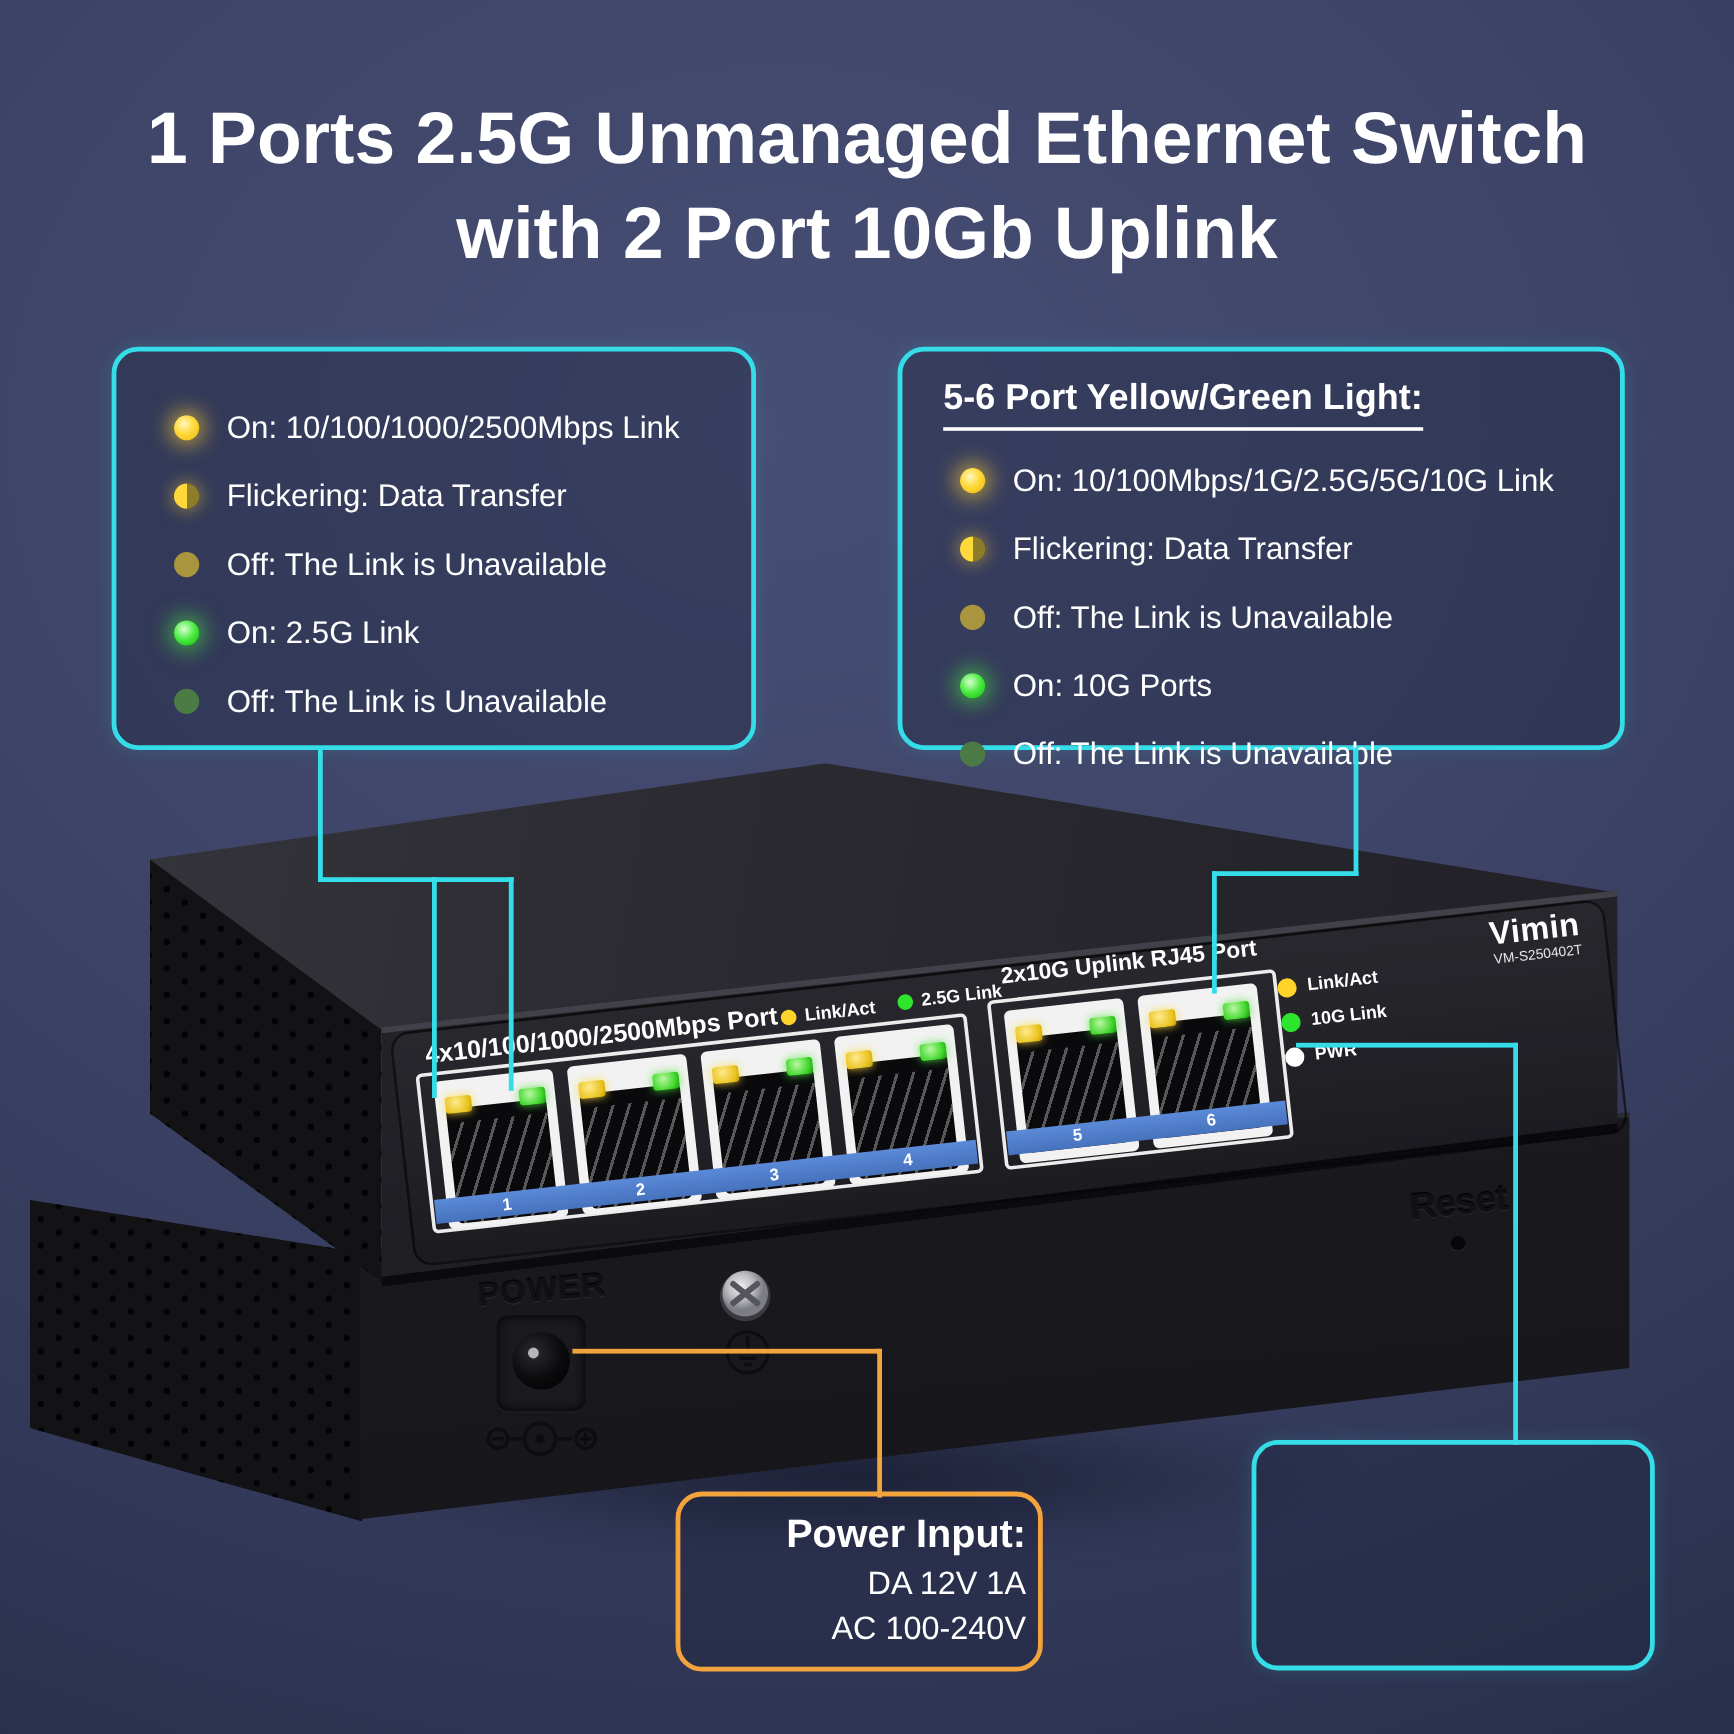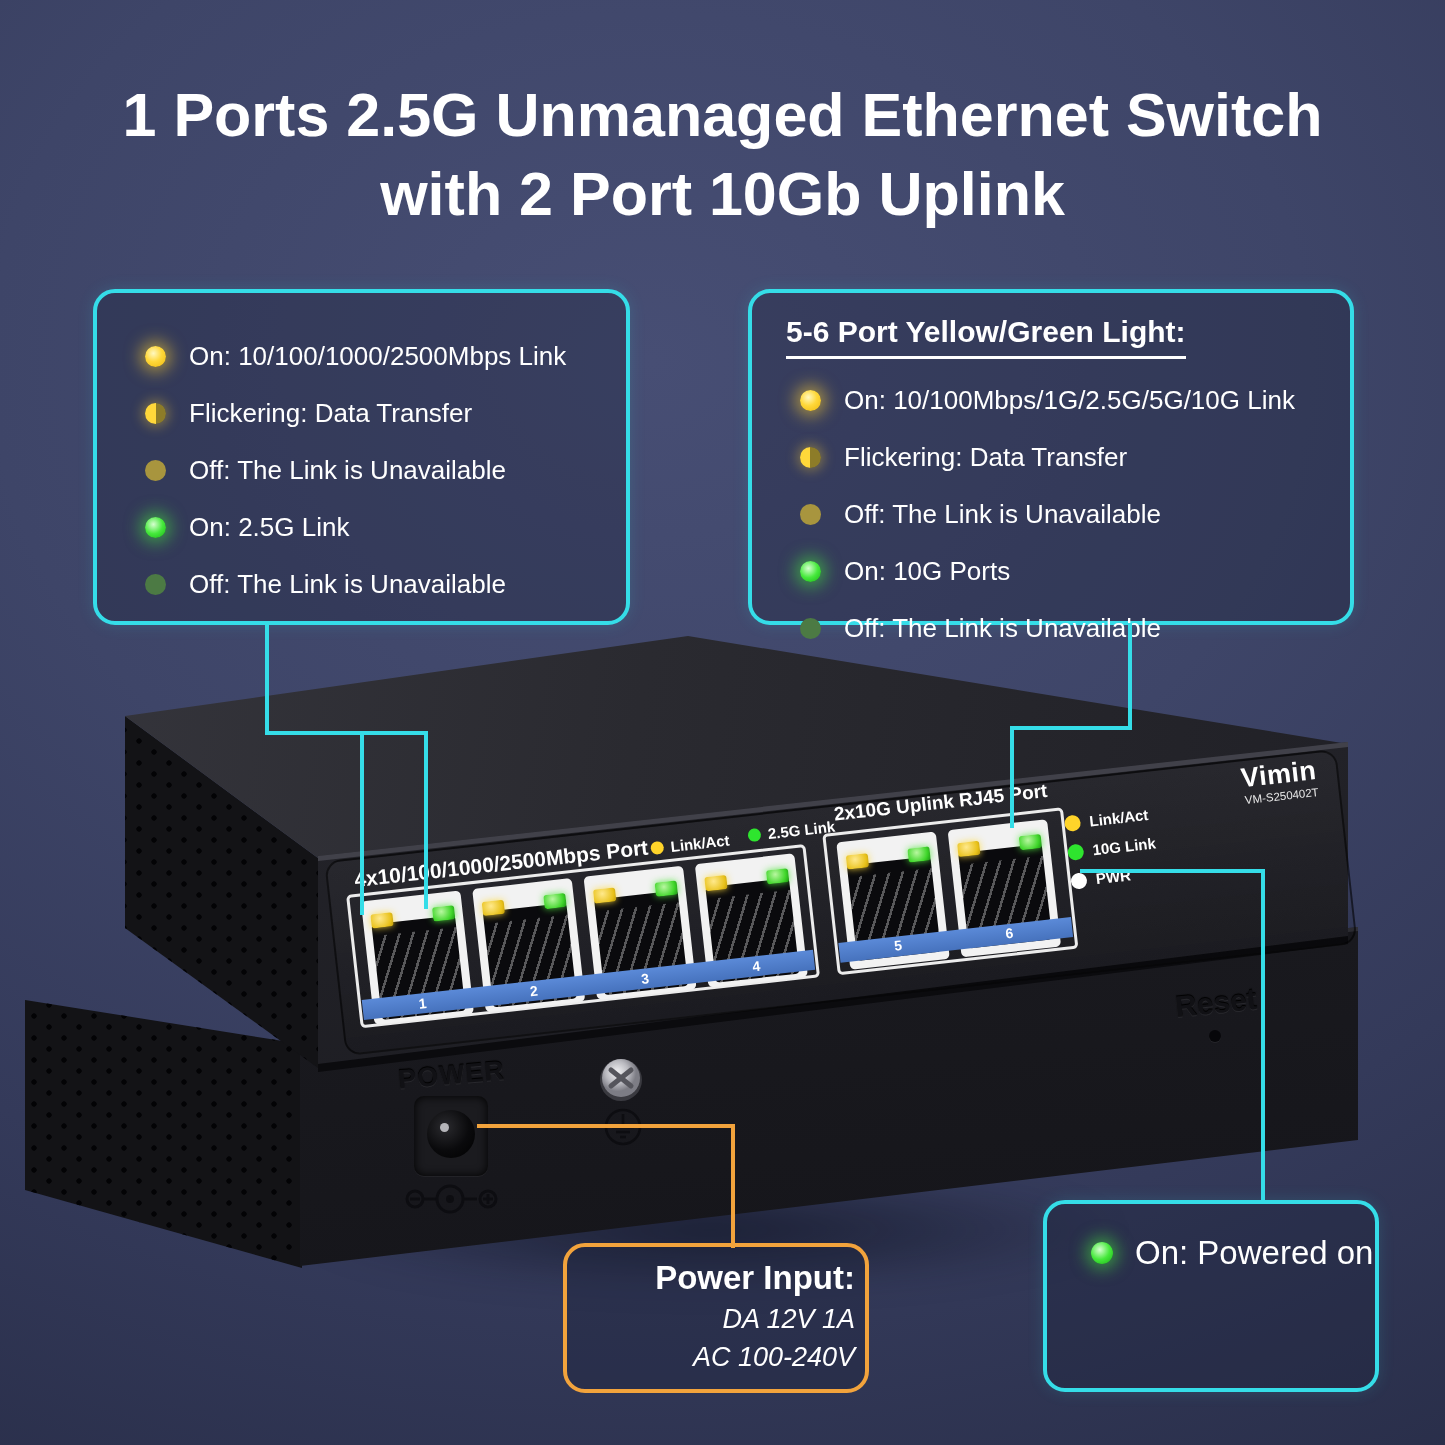--- a/index.html
+++ b/index.html
@@ -30,21 +30,21 @@
   .led.y-on { background:radial-gradient(circle at 40% 35%, #fff8c0 0%, #ffd83a 45%, #edb80e 100%);
               box-shadow:0 0 16px 5px rgba(255,210,50,.55); }
   .led.y-flicker { background:linear-gradient(90deg, #ffd83a 0 50%, #8d7c28 50% 100%);
                    box-shadow:0 0 12px 3px rgba(255,210,50,.35); }
   .led.y-off { background:#a8953e; }
   .led.g-on { background:radial-gradient(circle at 40% 35%, #d6ffd0 0%, #46e93c 50%, #17b214 100%);
               box-shadow:0 0 16px 5px rgba(70,230,60,.55); }
   .led.g-off { background:#4c7a44; }
   
   #box-pi .cohead2 { font-size:33px; font-weight:bold; }
-  #box-pi .piline { font-size:27px; margin-top:7px;font-style:italic; }
+  #box-pi .piline { font-size:27px; margin-top:7px; }
   #box-pi .piline:first-of-type { margin-top:10px; }
   
   #box-pwr .cohead { font-size:42px; }
   #box-pwr .corow { margin-top:17px; padding-left:8px; }
   #box-pwr .led { width:22px; height:22px; margin-right:22px; }
   #box-pwr .cotext { font-size:33px; }
   
   .ln { position:absolute; background:#35dde8; z-index:40; }
   .ln.or { background:#f2a33c; }
   #l1v  { left:265px;  top:623px; width:4px; height:112px; }
@@ -344,17 +344,13 @@
   </div>
 </div>
 
 <div class="cobox orange" id="box-pi">
   <div class="cohead2">Power Input:</div>
   <div class="piline">DA 12V 1A</div>
   <div class="piline">AC 100-240V</div>
 </div>
 
 <div class="cobox" id="box-pwr">
-  <div class="corow">
-    <span class="led g-on"></span>
-    <span class="cotext">On: Powered on</span>
-  </div>
 </div>
 
 </body></html>

